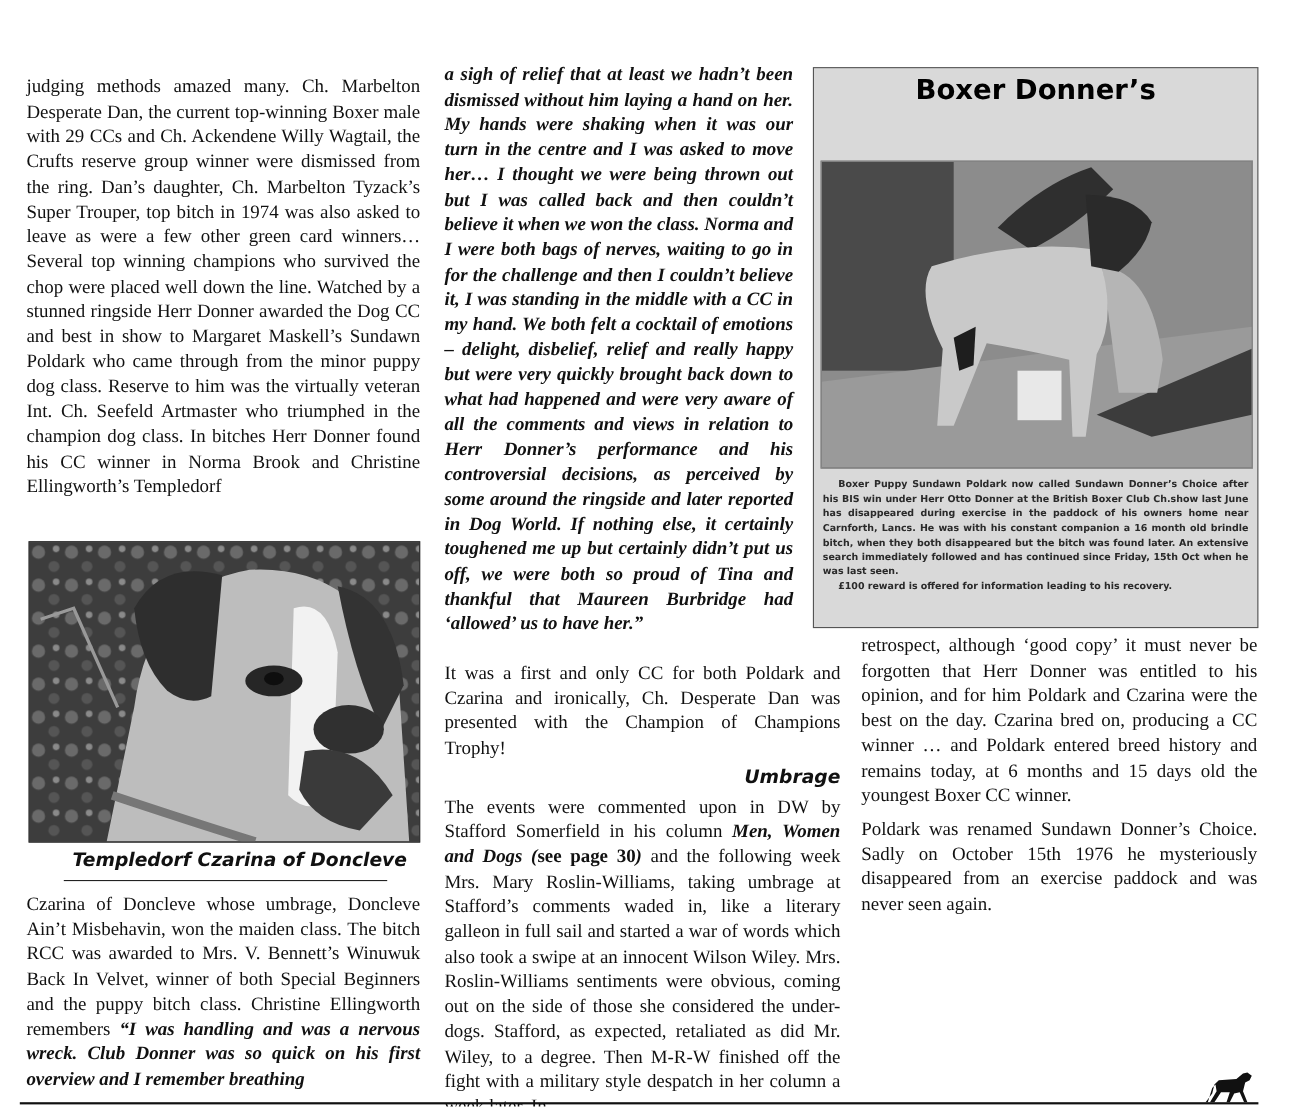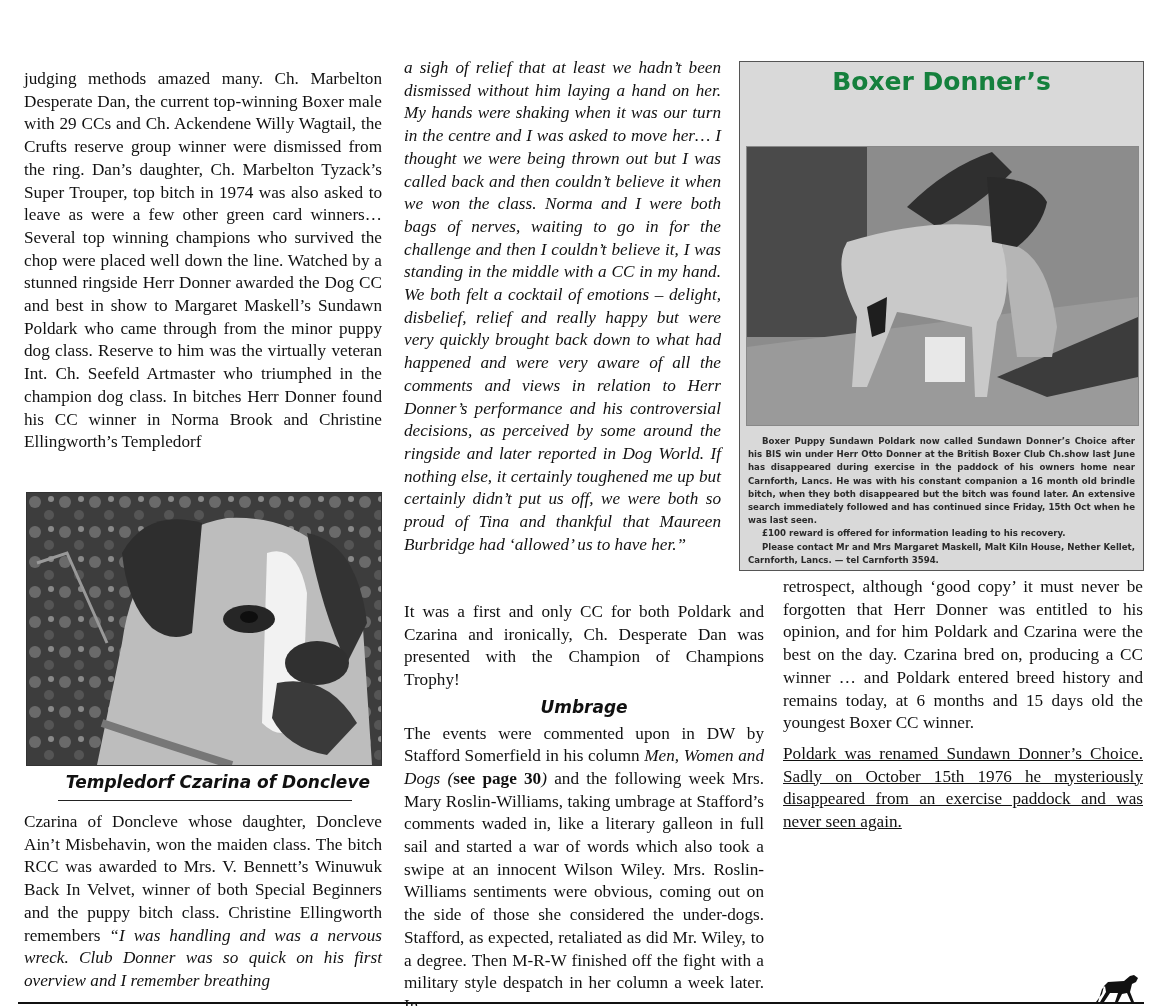--- a/index.html
+++ b/index.html
@@ -3,47 +3,47 @@
 <meta charset="utf-8">
 <style>
   html, body { margin: 0; padding: 0; }
   body {
     width: 1173px; height: 1006px; position: relative; overflow: hidden;
     background: #ffffff; color: #111;
     font-family: "Liberation Serif", "DejaVu Serif", serif;
   }
   .col { position: absolute; font-size: 17.2px; line-height: 22.7px; text-align: justify; }
   .col p { margin: 0; }
-  .col i { font-style: italic; }
+  .col i { font-style: italic; font-weight: bold; }
   #col1a { left: 24px; top: 68px; width: 358px; }
   #col1b { left: 24px; top: 811px; width: 358px; }
   #col2a { left: 404px; top: 57px; width: 317px; }
   #col2b { left: 404px; top: 601px; width: 360px; }
   #col3 { left: 783px; top: 576px; width: 360px; }
-  #col3 p + p { margin-top: 8px; text-decoration: underline; }
+  #col3 p + p { margin-top: 8px; }
   .heading {
     font-family: "DejaVu Sans", sans-serif; font-weight: bold; font-style: italic;
-    font-size: 17px; margin: 4px 0 4px; text-align: center;
+    font-size: 17px; margin: 4px 0 4px; text-align: right;
   }
   .photo-frame {
     position: absolute; left: 26px; top: 492px; width: 354px; height: 272px;
     border: 1px solid #333; background: #4a4a4a; overflow: hidden;
   }
   .caption {
     position: absolute; left: 40px; top: 772px; width: 330px; text-align: right;
     font-family: "DejaVu Sans", sans-serif; font-style: italic; font-weight: bold; font-size: 17px;
   }
   .caption-rule { position: absolute; left: 58px; top: 800px; width: 294px; height: 1px; background: #222; }
   .clipping {
     position: absolute; left: 739px; top: 61px; width: 403px; height: 508px;
     border: 1px solid #555; background: #d9d9d9; overflow: hidden;
   }
   .clip-headline {
     font-family: "DejaVu Sans", sans-serif; font-weight: bold; font-size: 25px;
-    text-align: center; line-height: 38px; margin-top: 1px; color: #15803d;
+    text-align: center; line-height: 38px; margin-top: 1px; color: #000000;
   }
   .clip-photo {
     position: absolute; left: 6px; top: 84px; width: 391px; height: 278px;
     background: #7a7a7a; border: 1px solid #888; overflow: hidden;
   }
   .clip-text {
     position: absolute; left: 8px; top: 373px; width: 387px;
     font-family: "DejaVu Sans", sans-serif; font-weight: bold; font-size: 8.6px;
     line-height: 13.2px; color: #2a2a2a; text-align: justify;
   }
@@ -78,21 +78,21 @@
     <ellipse cx="290" cy="170" rx="32" ry="22" fill="#303030"></ellipse>
     <path d="M250 190 Q300 180 330 230 L300 262 Q260 255 245 225 Z" fill="#3a3a3a"></path>
     <path d="M75 230 Q150 255 205 272" stroke="#777" stroke-width="8" fill="none"></path>
     <path d="M10 70 L40 60 L80 150" stroke="#999" stroke-width="3" fill="none"></path>
   </svg>
 </div>
 <div class="caption">Templedorf Czarina of Doncleve</div>
 <div class="caption-rule"></div>
 
 <div class="col" id="col1b">
-  <p><span>Czarina of Doncleve whose daughter, Doncleve Ain’t Misbehavin, won the maiden class. The bitch RCC was awarded to Mrs. V. Bennett’s Winuwuk Back In Velvet, winner of both Special Beginners and the puppy bitch class. Christine Ellingworth remembers </span><i>“I was handling and was a nervous wreck. Club Donner was so quick on his first overview and I remember breathing</i></p>
+  <p><span>Czarina of Doncleve whose umbrage, Doncleve Ain’t Misbehavin, won the maiden class. The bitch RCC was awarded to Mrs. V. Bennett’s Winuwuk Back In Velvet, winner of both Special Beginners and the puppy bitch class. Christine Ellingworth remembers </span><i>“I was handling and was a nervous wreck. Club Donner was so quick on his first overview and I remember breathing</i></p>
 </div>
 
 <div class="col" id="col2a">
   <p><i>a sigh of relief that at least we hadn’t been dismissed without him laying a hand on her. My hands were shaking when it was our turn in the centre and I was asked to move her… I thought we were being thrown out but I was called back and then couldn’t believe it when we won the class. Norma and I were both bags of nerves, waiting to go in for the challenge and then I couldn’t believe it, I was standing in the middle with a CC in my hand. We both felt a cocktail of emotions – delight, disbelief, relief and really happy but were very quickly brought back down to what had happened and were very aware of all the comments and views in relation to Herr Donner’s performance and his controversial decisions, as perceived by some around the ringside and later reported in Dog World. If nothing else, it certainly toughened me up but certainly didn’t put us off, we were both so proud of Tina and thankful that Maureen Burbridge had ‘allowed’ us to have her.”</i></p>
 </div>
 
 <div class="col" id="col2b">
   <p> It was a first and only CC for both Poldark and Czarina and ironically, Ch. Desperate Dan was presented with the Champion of Champions Trophy!</p>
   <div class="heading">Umbrage</div>
   <p><span>The events were commented upon in DW by Stafford Somerfield in his column </span><i>Men, Women and Dogs</i><i> (</i><b>see page 30</b><i>)</i><span> and the following week Mrs. Mary Roslin-Williams, taking umbrage at Stafford’s comments waded in, like a literary galleon in full sail and started a war of words which also took a swipe at an innocent Wilson Wiley. Mrs. Roslin-Williams sentiments were obvious, coming out on the side of those she considered the under-dogs. Stafford, as expected, retaliated as did Mr. Wiley, to a degree. Then M-R-W finished off the fight with a military style despatch in her column a week later.  In</span></p>
@@ -112,21 +112,20 @@
       <path d="M255 95 Q300 100 310 180 L305 210 L270 210 Z" fill="#b5b5b5"></path>
       <path d="M100 95 Q180 70 250 80 Q270 140 250 175 L240 250 L228 250 L225 180 Q180 170 150 165 L120 240 L105 240 L110 170 Q85 120 100 95 Z" fill="#c9c9c9"></path>
       <path d="M240 30 Q285 30 300 55 Q295 80 270 100 L245 95 Z" fill="#2a2a2a"></path>
       <path d="M120 160 L140 150 L138 185 L125 190 Z" fill="#1e1e1e"></path>
       <rect x="178" y="190" width="40" height="45" fill="#e8e8e8"></rect>
     </svg>
   </div>
   <div class="clip-text">
     <p>Boxer Puppy Sundawn Poldark now called Sundawn Donner’s Choice after his BIS win under Herr Otto Donner at the British Boxer Club Ch.show last June has disappeared during exercise in the paddock of his owners home near Carnforth, Lancs. He was with his constant companion a 16 month old brindle bitch, when they both disappeared but the bitch was found later. An extensive search immediately followed and has continued since Friday, 15th Oct when he was last seen.</p>
     <p>£100 reward is offered for information leading to his recovery.</p>
-    <p>Please contact Mr and Mrs Margaret Maskell, Malt Kiln House, Nether Kellet, Carnforth, Lancs. — tel Carnforth 3594.</p>
   </div>
 </div>
 
 <div class="col" id="col3">
   <p>retrospect, although ‘good copy’ it must never be forgotten that Herr Donner was entitled to his opinion, and for him Poldark and Czarina were the best on the day. Czarina bred on, producing a CC winner … and Poldark entered breed history and remains today, at 6 months and 15 days old the youngest Boxer CC winner.</p>
   <p>Poldark was renamed Sundawn Donner’s Choice. Sadly on October 15th 1976 he mysteriously disappeared from an exercise paddock and was never seen again.</p>
 </div>
 
 <div class="bottom-rule"></div>
 <svg class="dog-logo" viewBox="0 0 48 32">

